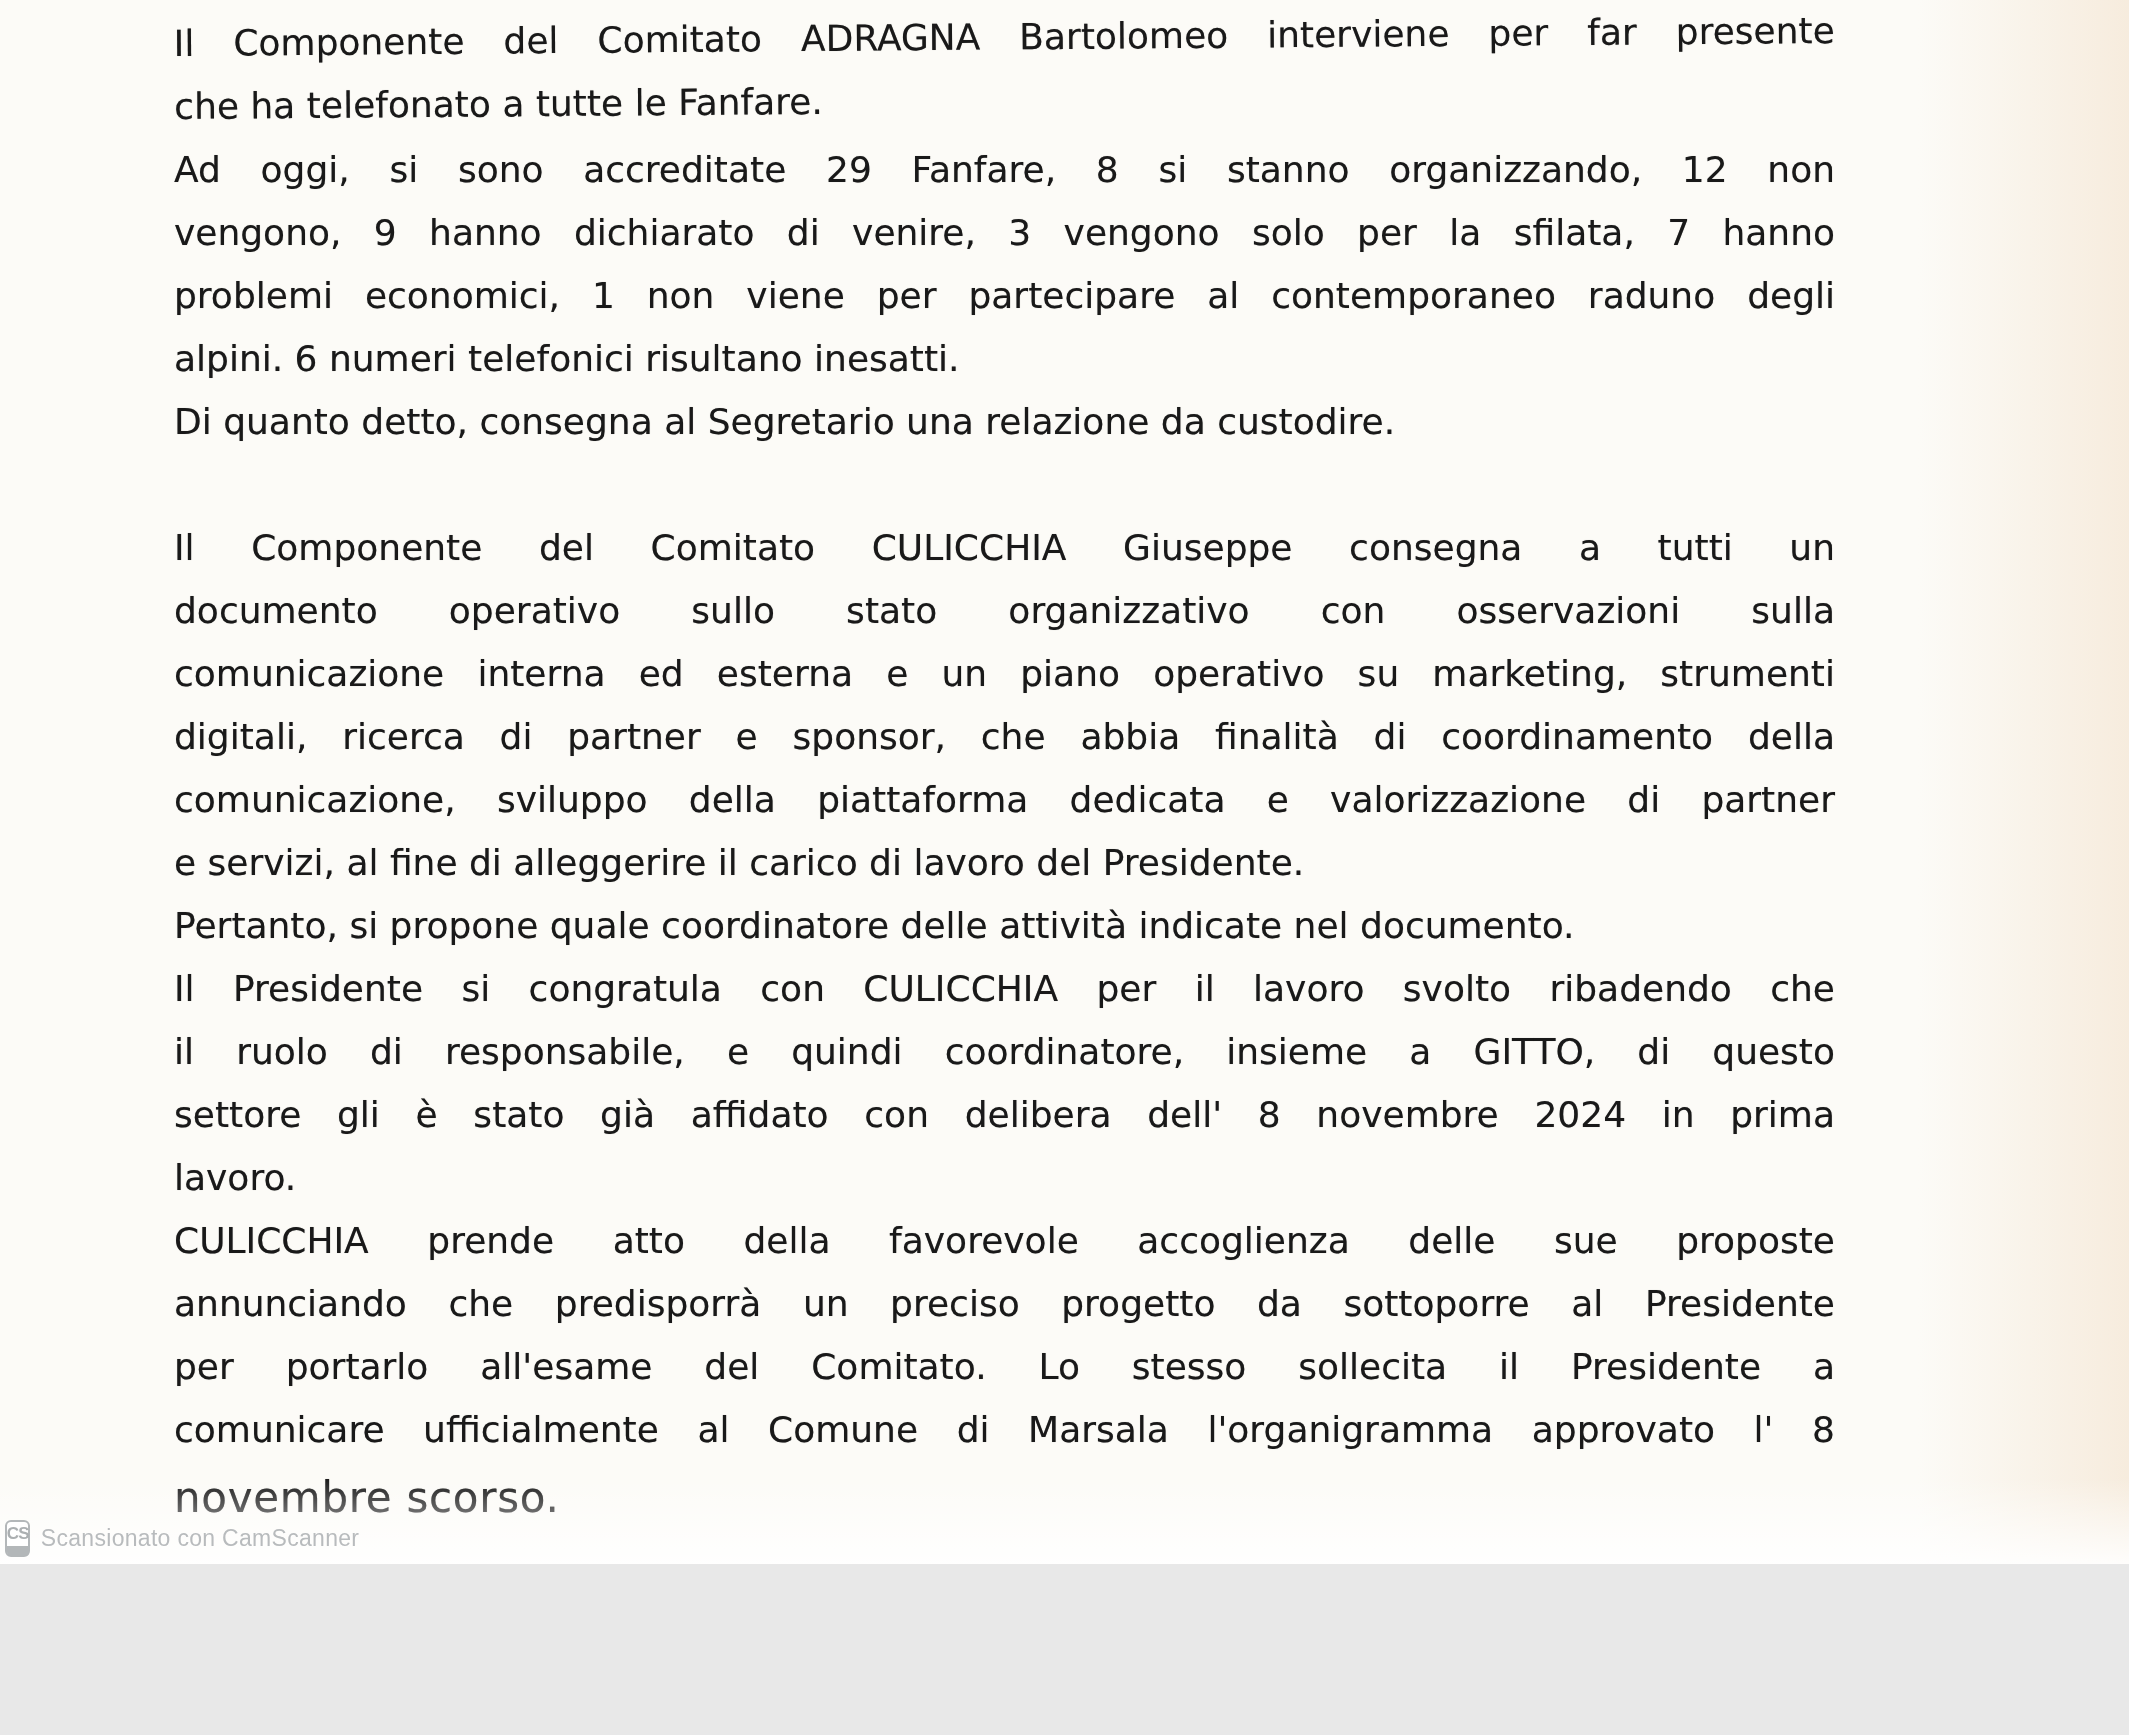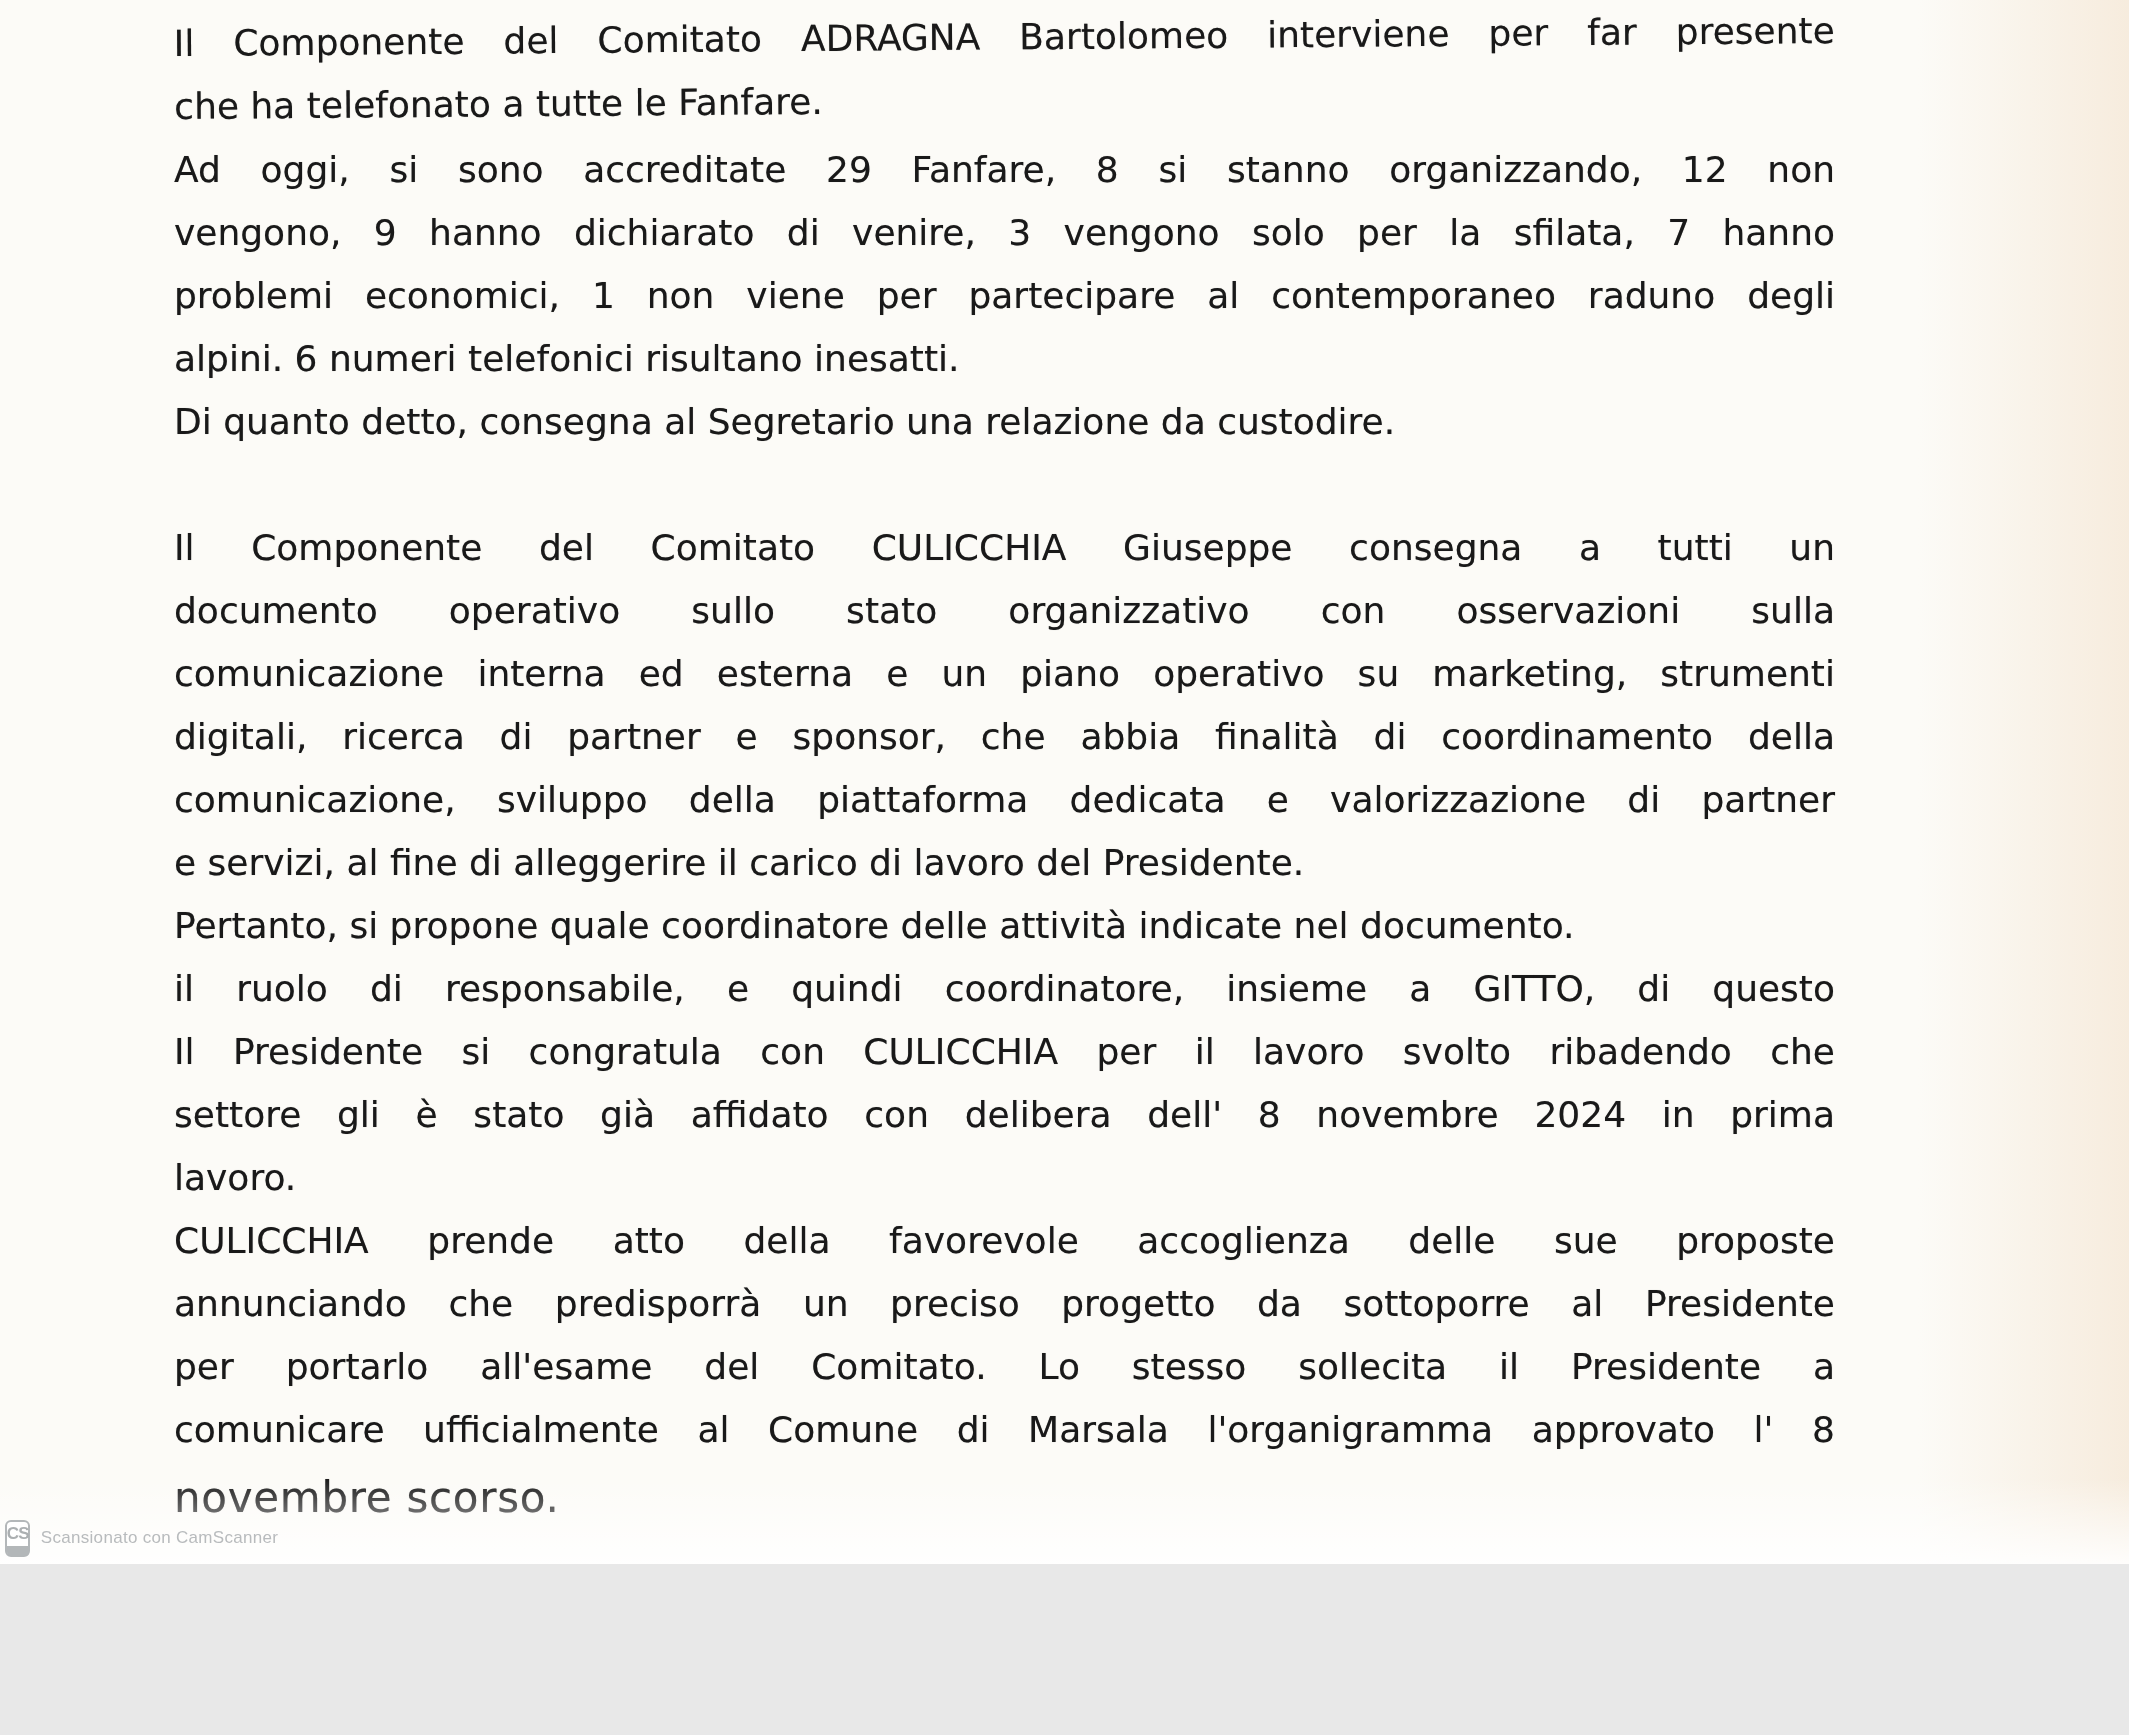--- a/index.html
+++ b/index.html
@@ -87,21 +87,21 @@
   }
   .badge-bar{
     position:absolute;
     left:-0.7px; right:-0.7px; bottom:-0.7px;
     height:9.2px;
     background:#b3b7b9;
     border-radius:0 0 4px 4px;
   }
   .footer-text{
     margin-left:10.5px;
-    font-size:17px;
+    font-size:23px;
     color:#b8bbbd;
     letter-spacing:0.3px;
   }
 </style>
 </head>
 <body>
 
 <div class="page">
 
   <div class="content">
@@ -129,22 +129,22 @@
       <div class="line">digitali, ricerca di partner e sponsor, che abbia finalità di coordinamento della</div>
       <div class="line">comunicazione, sviluppo della piattaforma dedicata e valorizzazione di partner</div>
       <div class="line last">e servizi, al fine di alleggerire il carico di lavoro del Presidente.</div>
     </div>
 
     <div class="para">
       <div class="line last">Pertanto, si propone quale coordinatore delle attività indicate nel documento.</div>
     </div>
 
     <div class="para">
+      <div class="line">Il Presidente si congratula con CULICCHIA per il lavoro svolto ribadendo che</div>
       <div class="line">il ruolo di responsabile, e quindi coordinatore, insieme a GITTO, di questo</div>
-      <div class="line">Il Presidente si congratula con CULICCHIA per il lavoro svolto ribadendo che</div>
       <div class="line">settore gli è stato già affidato con delibera dell' 8 novembre 2024 in prima</div>
       <div class="line last">lavoro.</div>
     </div>
 
     <div class="para">
       <div class="line">CULICCHIA prende atto della favorevole accoglienza delle sue proposte</div>
       <div class="line">annunciando che predisporrà un preciso progetto da sottoporre al Presidente</div>
       <div class="line">per portarlo all'esame del Comitato. Lo stesso sollecita il Presidente a</div>
       <div class="line">comunicare ufficialmente al Comune di Marsala l'organigramma approvato l' 8</div>
       <div class="line last grow">novembre scorso.</div>

